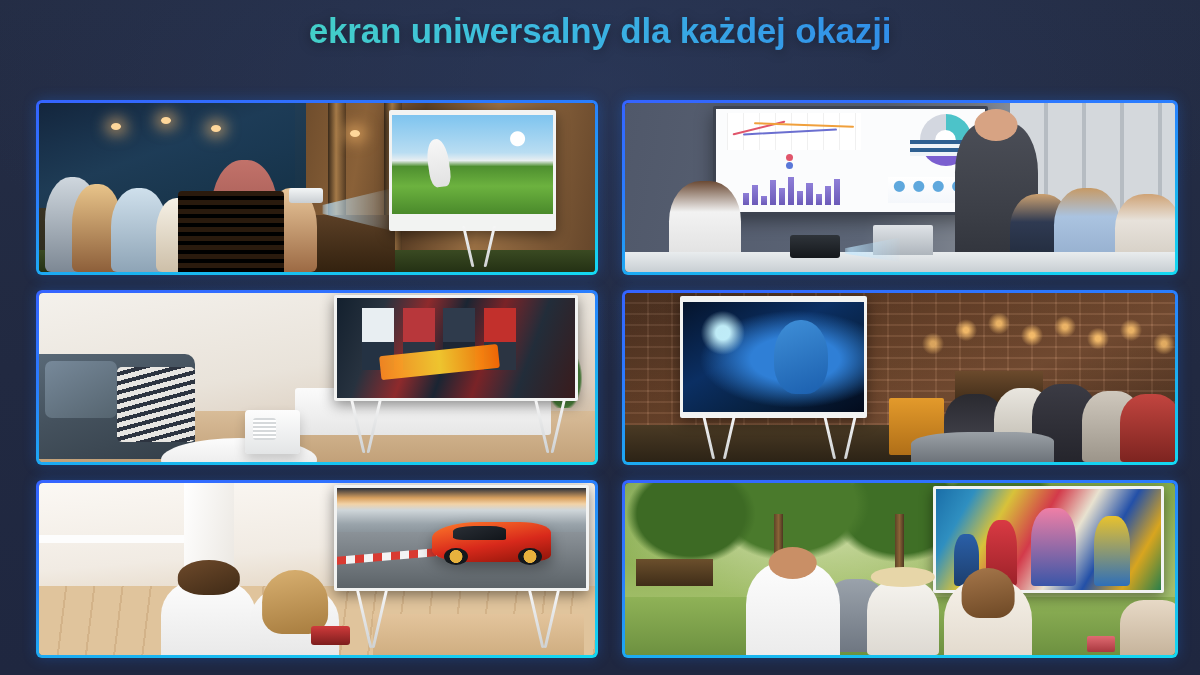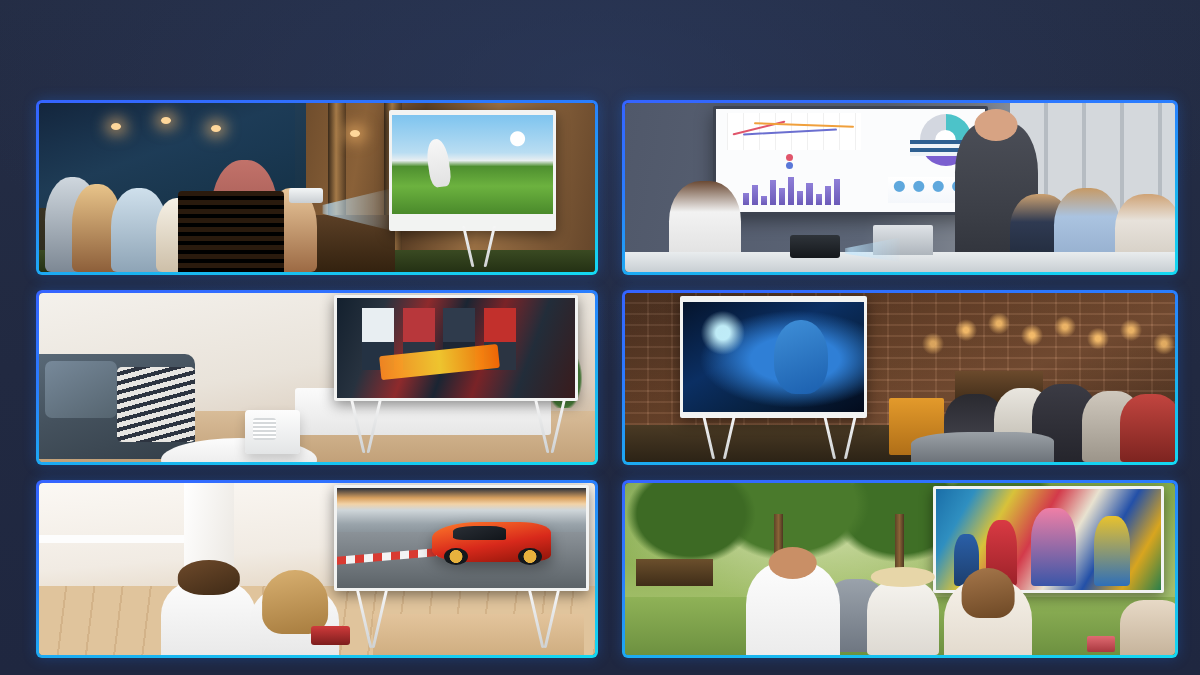--- a/index.html
+++ b/index.html
@@ -315,20 +315,21 @@
   .p6-p4h{ position:absolute; left:50%; top:-12%; width:60%; height:52%;
     transform:translateX(-50%); border-radius:50% 50% 34% 34%;
     background:linear-gradient(170deg,#a5764a,#6d4825); }
 </style>
 </head>
 <body>
 
 <div class="bg-wash"></div>
 
 <h1 class="headline">
+  <span class="ln ln2 grad-text">ekran uniwersalny dla każdej okazji</span>
 </h1>
 
 <div class="grid">
 
   <div class="panel">
     <div class="scene">
       <div class="layer p1-bg"></div>
       <div class="layer p1-house"></div>
       <div class="layer p1-pillar" style="left:52%"></div>
       <div class="layer p1-pillar" style="left:62%"></div>

